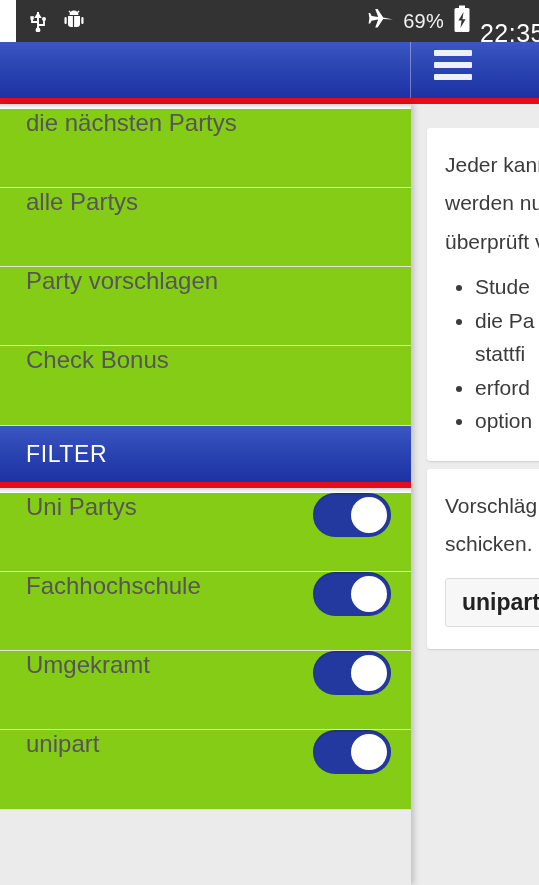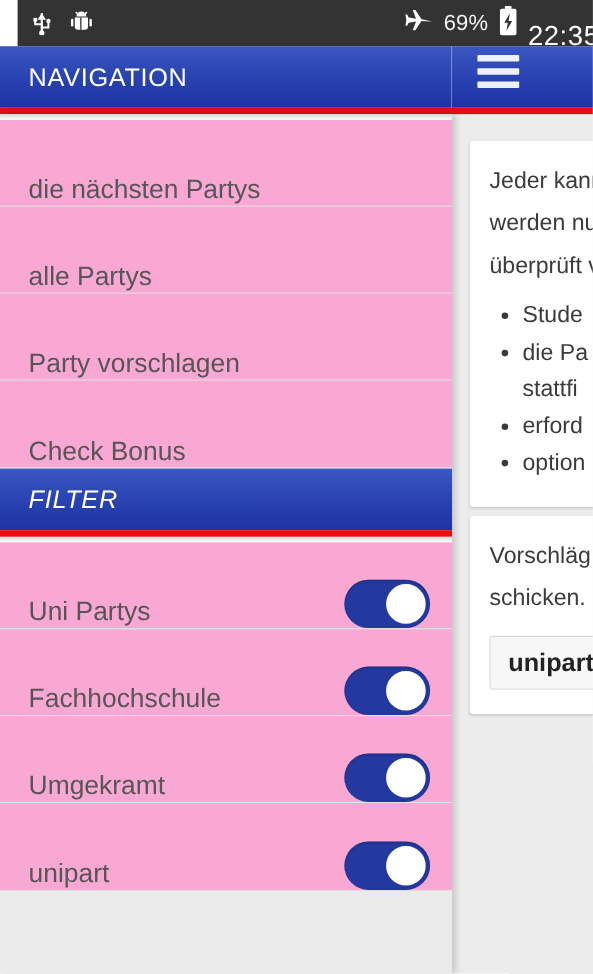--- a/index.html
+++ b/index.html
@@ -172,25 +172,25 @@
     background: #ffffff;
     border-bottom: 1px solid #dcdcdc;
   }
   .drawer-top-shade {
     height: 5px;
     background: linear-gradient(to bottom, #d6d6d6 0%, #ffffff 100%);
   }
   .drawer-item {
     height: 79px;
     display: flex;
-    align-items: flex-end;
+    align-items: flex-start;
     box-sizing: border-box;
     padding: 0 20px 0 26px;
     border-bottom: 1px solid #e3e3e3;
-    background: #f9a8d4;
+    background: #84cc16;
     cursor: pointer;
   }
   .drawer-item:last-child { border-bottom: none; }
   .drawer-item-label {
     font-size: 24px;
     color: #565656;
     flex: 1 1 auto;
   }
 
   
@@ -199,21 +199,20 @@
     background: linear-gradient(to bottom, #3a57c2 0%, #2c46b4 42%, #1d32a3 100%);
     display: flex;
     align-items: center;
     padding-left: 26px;
     box-sizing: border-box;
   }
   .section-head-title {
     font-size: 23px;
     color: #ffffff;
     letter-spacing: 0.6px;
-    font-style: italic;
   }
   .section-redbar {
     height: 6px;
     background: #e70d18;
   }
 
   
   .toggle {
     position: relative;
     width: 78px;
@@ -281,21 +280,20 @@
         <rect x="6" y="0.5" width="6" height="2.6" fill="#ffffff"></rect>
         <rect x="1.5" y="3" width="15" height="24" rx="1.6" fill="#ffffff"></rect>
         <path d="M10.6 7 L5.4 15.6 L8.6 15.6 L7.4 23 L12.6 14.2 L9.4 14.2 Z" fill="#333333"></path>
       </svg>
     </span>
     <span class="clock">22:35</span>
   </div>
 </div>
 
 <div class="appbar">
-  <div class="appbar-title">NAVIGATION</div>
   <div class="drawer-seam"></div>
 </div>
 <div class="hamburger">
   <span></span>
   <span></span>
   <span></span>
 </div>
 <div class="redbar"></div>
 
 <div class="content-area">

